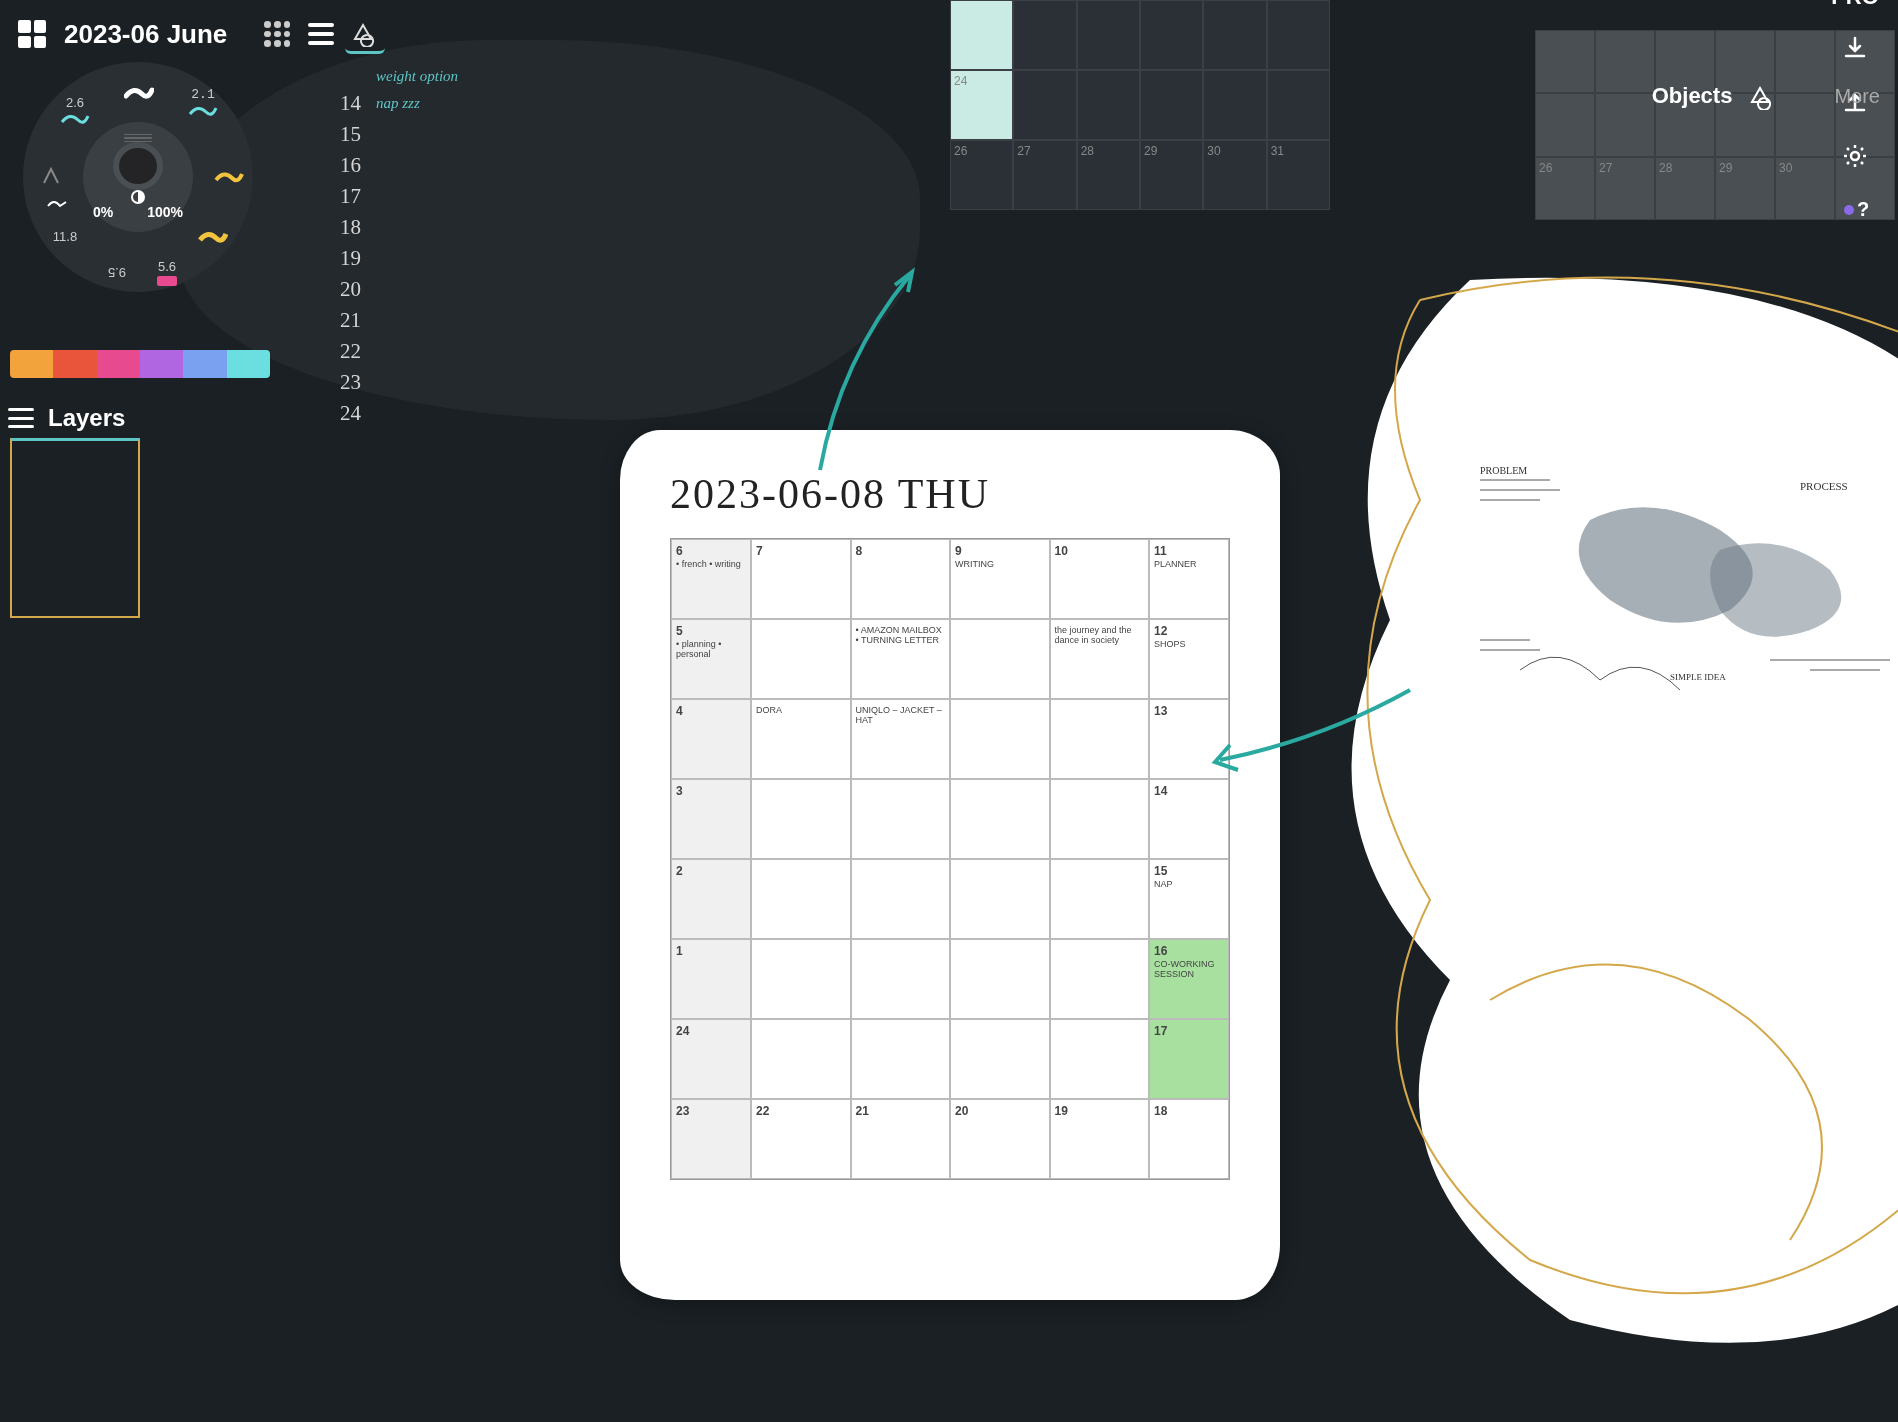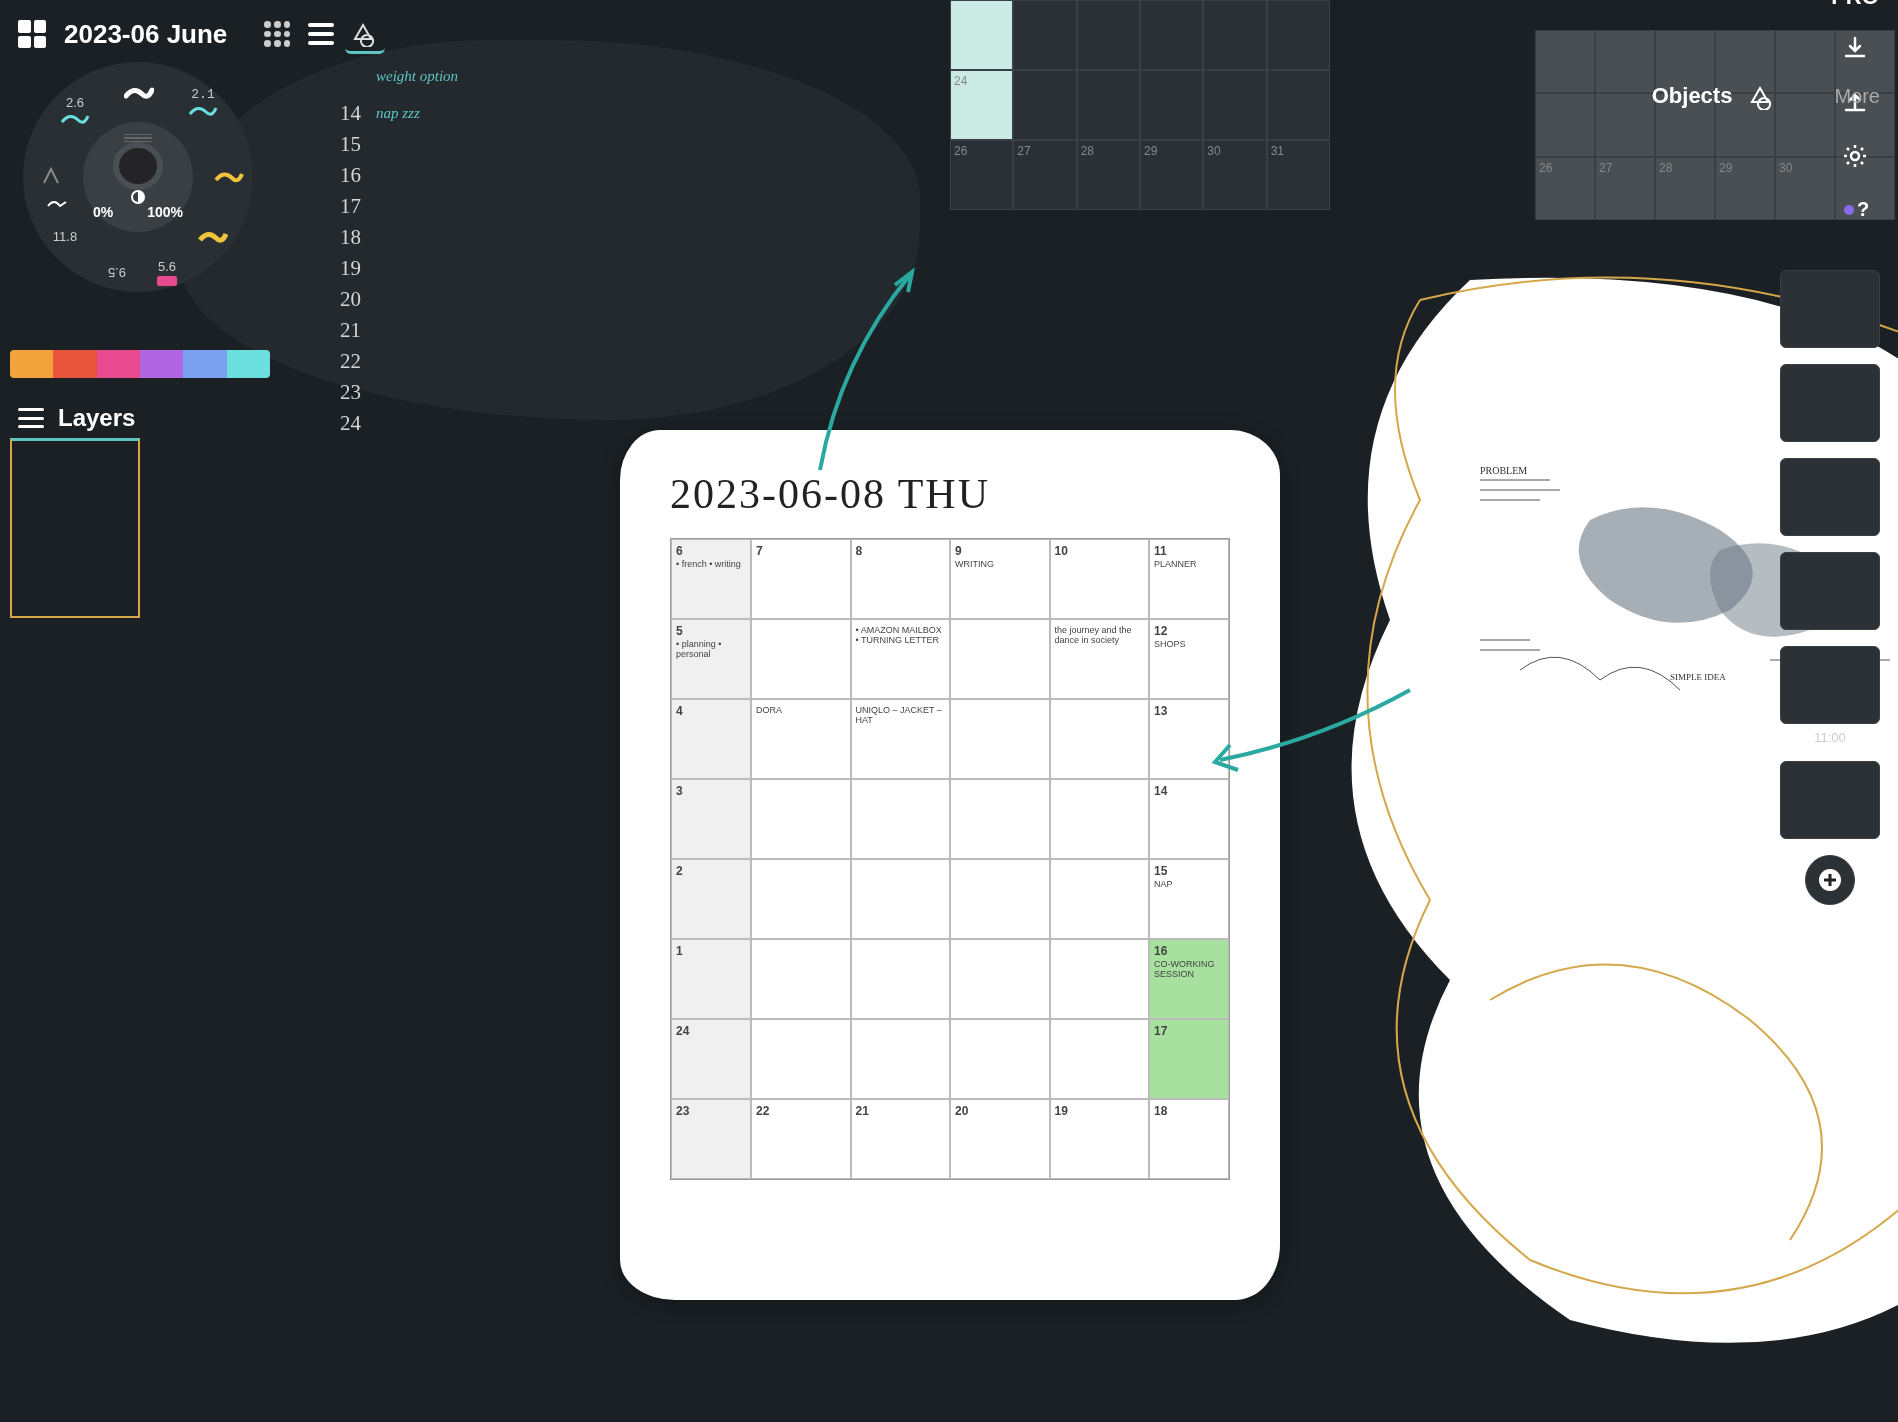--- a/index.html
+++ b/index.html
@@ -36,21 +36,21 @@
 .wheel-center-inner { width:50px; height:50px; border-radius:50%; background:#242427; border:6px solid #4a4f53; }
 .wheel-pct { width:100%; display:flex; justify-content:space-between; padding:0 4px; font-size:14px; font-weight:700; }
 .wheel-grip { width:28px; height:8px; display:flex; flex-direction:column; gap:2px; }
 .wheel-grip div { height:2px; background:#666; border-radius:1px; }
 .seg { position:absolute; width:48px; height:48px; display:flex; flex-direction:column; align-items:center; justify-content:center; font-size:13px; color:#ccc; }
 .seg .stroke { width:30px; height:16px; }
 .swatch-row { position:absolute; top:350px; left:10px; width:260px; height:28px; display:flex; border-radius:4px; overflow:hidden; z-index:40; }
 .swatch { flex:1; cursor:pointer; }
 
 
-.layers-btn { position:absolute; top:404px; left:18px; display:flex; align-items:center; gap:14px; font-size:24px; font-weight:600; cursor:pointer; z-index:40; }
+.layers-btn { position:absolute; top:404px; left:8px; display:flex; align-items:center; gap:14px; font-size:24px; font-weight:600; cursor:pointer; z-index:40; }
 .layers-lines { width:26px; height:20px; display:flex; flex-direction:column; justify-content:space-between; }
 .layers-lines div { height:3px; background:#fff; border-radius:2px; }
 
 
 .canvas { position:absolute; inset:0; }
 
 
 .blob1 { position:absolute; top:40px; left:180px; width:740px; height:380px; background:#23292d; border-radius:50% 60% 50% 70% / 60% 50% 60% 50%; z-index:1; }
 
 
@@ -98,21 +98,21 @@
 .smallbox { position:absolute; top:438px; left:10px; width:130px; height:180px; border:2px solid #d4a84a; border-top:3px solid #5ec5c5; z-index:3; }
 
 </style>
 </head>
 <body>
 
 <div class="canvas">
   <div class="blob1"></div>
 
   <div class="numlist">
-    <div class="numrow" style="margin-bottom:10px;">
+    <div class="numrow" style="margin-bottom:0;">
         <span style="width:24px;"></span>
         <span class="note">weight option</span>
       </div>
   <div class="numrow">
         <span style="width: 24px;">14</span>
         <span class="note">nap zzz</span>
       </div>
       <div class="numrow">
         <span style="width: 24px;">15</span>
       </div>
@@ -341,35 +341,20 @@
           <path d="M300 200 L420 200 M340 210 L410 210"></path>
           <path d="M50 210 Q 90 180 130 220 Q 170 190 210 230"></path>
         </g>
         <text x="330" y="30" font-size="11" fill="#333">PROCESS</text>
         <text x="10" y="14" font-size="10" fill="#333">PROBLEM</text>
         <text x="200" y="220" font-size="9" fill="#333">SIMPLE IDEA</text>
       </svg>
     </div>
   </div>
 
-  <div class="thumbs">
-    <div class="thumb"></div>
-    <div class="thumb"></div>
-    <div class="thumb"></div>
-    <div class="thumb"></div>
-    <div class="thumb"></div>
-    <div class="thumb-label">11:00</div>
-    <div class="thumb"></div>
-    <div class="thumb add">
-      <svg width="22" height="22" viewBox="0 0 22 22">
-          <circle cx="11" cy="11" r="11" fill="#fff"></circle>
-          <path d="M11 5v12M5 11h12" stroke="#222" stroke-width="3"></path>
-        </svg>
-    </div>
-  </div>
 </div>
 
 <div class="topbar">
   <div class="topbar-left">
     <div class="grid-icon">
         <div></div>
         <div></div>
         <div></div>
         <div></div>
       </div>

